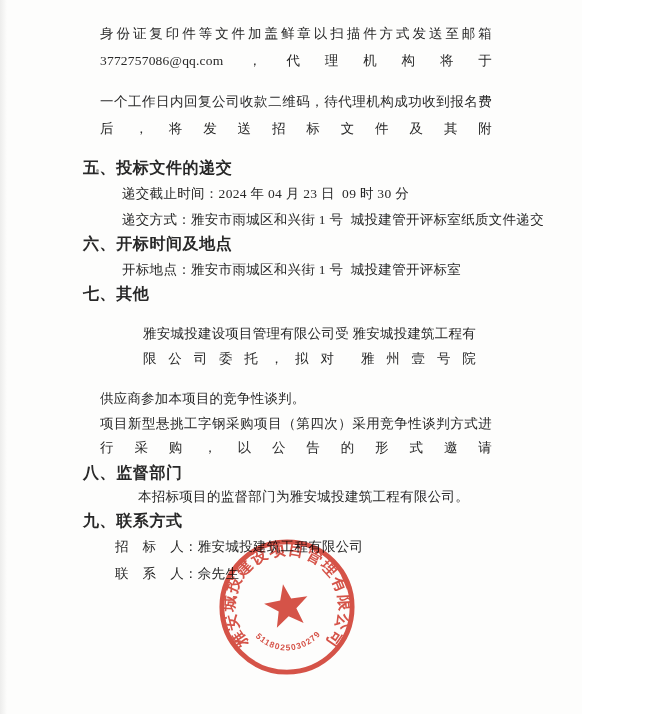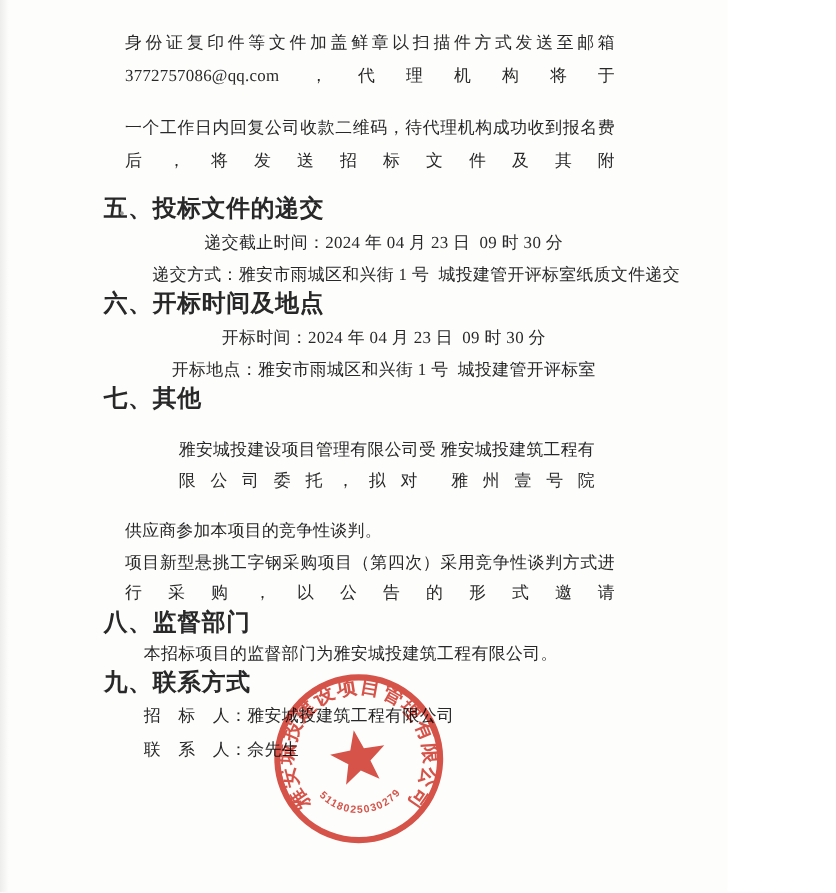--- a/index.html
+++ b/index.html
@@ -21,32 +21,32 @@
     position:absolute;left:100px;right:90px;top:6px;
     font-size:13.5px;
   }
   .p-line{
     line-height:27.4px;
     white-space:pre-wrap;
     letter-spacing:0.2px;
   }
   .p-line.just{text-align:justify;text-align-last:justify;}
   .heading{
-    font-size:19px;font-weight:700;
+    font-size:16px;font-weight:700;
     line-height:24px;margin:0 0 0 -17px;
     letter-spacing:0.6px;
   }
   .detail{
     padding-left:22px;line-height:24px;margin-top:2px;
-    white-space:pre;letter-spacing:0.3px;text-align:center;
+    white-space:pre;letter-spacing:0.3px;
   }
   .s7line{line-height:24.5px;white-space:pre-wrap;letter-spacing:0.2px;}
   .s7line.just{text-align:justify;text-align-last:justify;}
   .s7line.ind2{padding-left:27px;}
-  .s8body{padding-left:15px;line-height:24px;letter-spacing:0.3px;}
+  .s8body{padding-left:15px;line-height:24px;letter-spacing:0.3px;text-align:center;}
   .crow{
     padding-left:15px;line-height:27.7px;
     white-space:pre;letter-spacing:0.3px;
   }
   
   .stamp{
     position:absolute;left:217px;top:537px;width:140px;height:140px;
     mix-blend-mode:multiply;opacity:0.88;
     pointer-events:none;
   }
@@ -74,21 +74,20 @@
   <div class="content">
 
     <p class="p-line just">身份证复印件等文件加盖鲜章以扫描件方式发送至邮箱 3772757086@qq.com，代理机构将于</p>
     <p class="p-line just">一个工作日内回复公司收款二维码，待代理机构成功收到报名费后，将发送招标文件及其附</p>
 
     <h2 class="heading">五、投标文件的递交</h2>
     <div class="detail">递交截止时间：2024 年 04 月 23 日  09 时 30 分</div>
     <div class="detail">递交方式：雅安市雨城区和兴街 1 号  城投建管开评标室纸质文件递交</div>
 
     <h2 class="heading">六、开标时间及地点</h2>
-    <div class="detail">开标时间：2024 年 04 月 23 日  09 时 30 分</div>
     <div class="detail">开标地点：雅安市雨城区和兴街 1 号  城投建管开评标室</div>
 
     <h2 class="heading">七、其他</h2>
     <p class="s7line just ind2" style="margin:16px">雅安城投建设项目管理有限公司受 雅安城投建筑工程有限公司委托，拟对 雅州壹号院</p>
     <p class="s7line" style="margin:0">供应商参加本项目的竞争性谈判。</p>
     <p class="s7line just" style="margin:0">项目新型悬挑工字钢采购项目（第四次）采用竞争性谈判方式进行采购，以公告的形式邀请</p>
 
     <h2 class="heading">八、监督部门</h2>
     <div class="s8body">本招标项目的监督部门为雅安城投建筑工程有限公司。</div>
 

